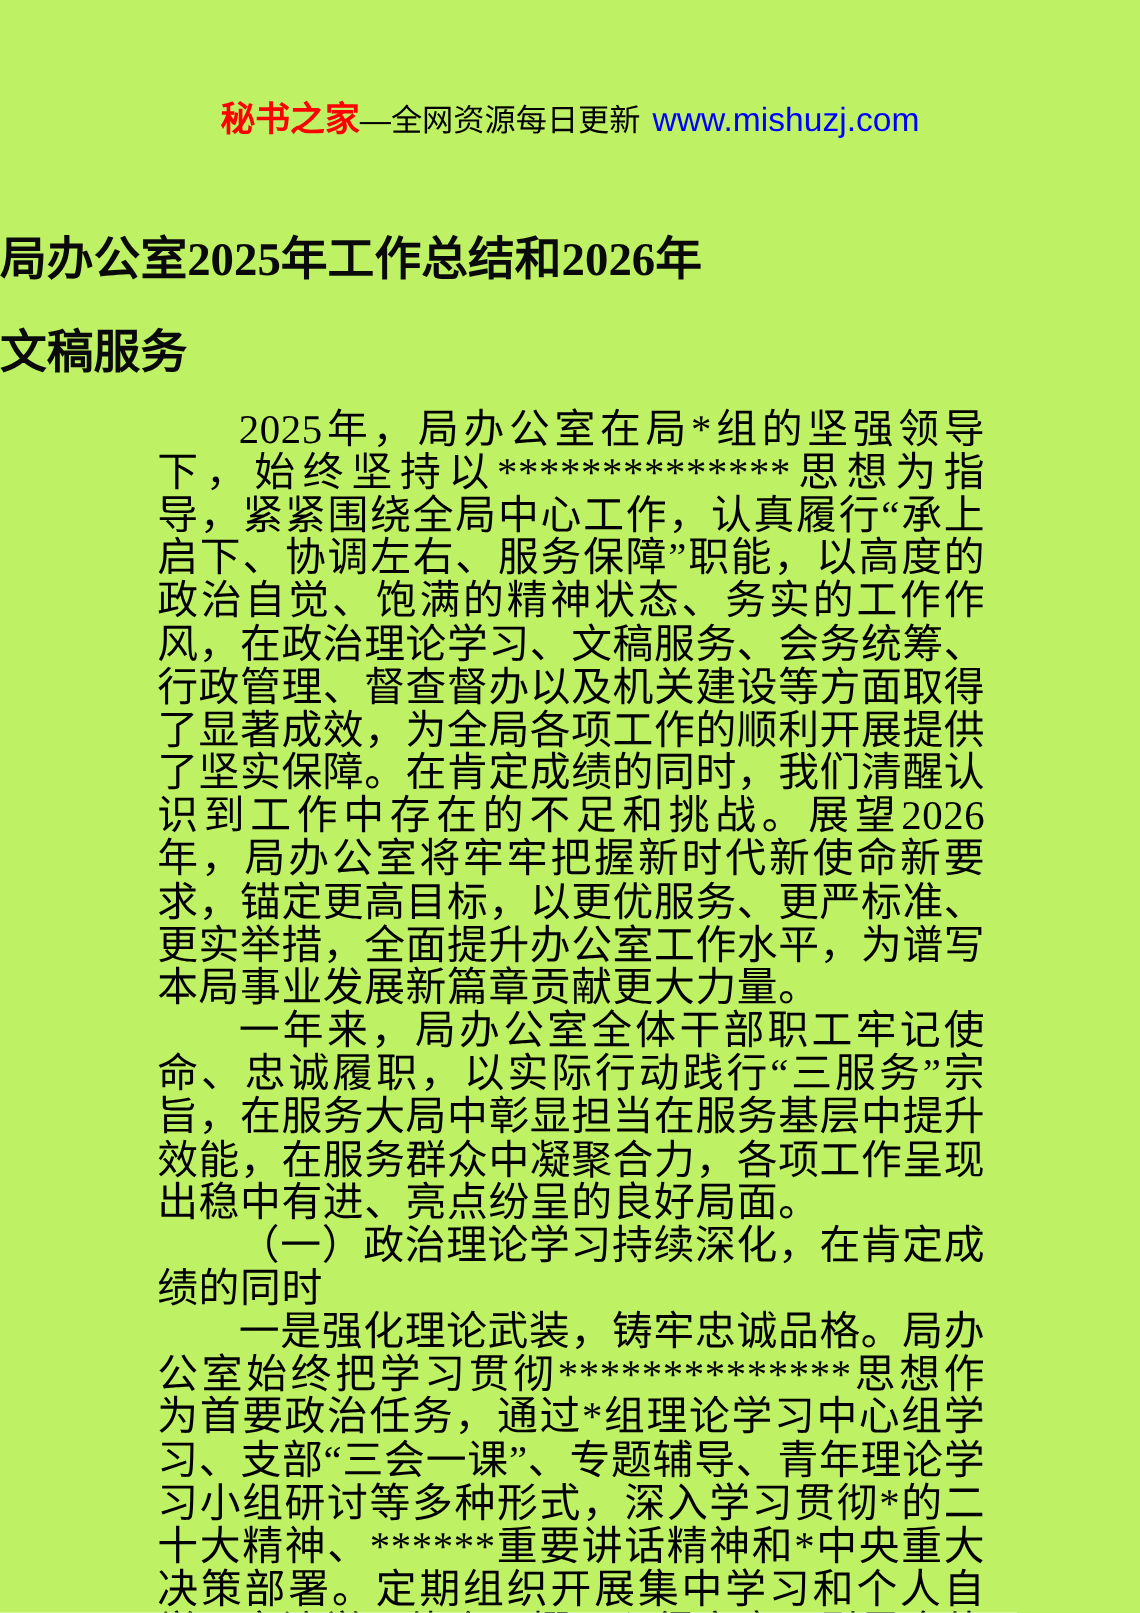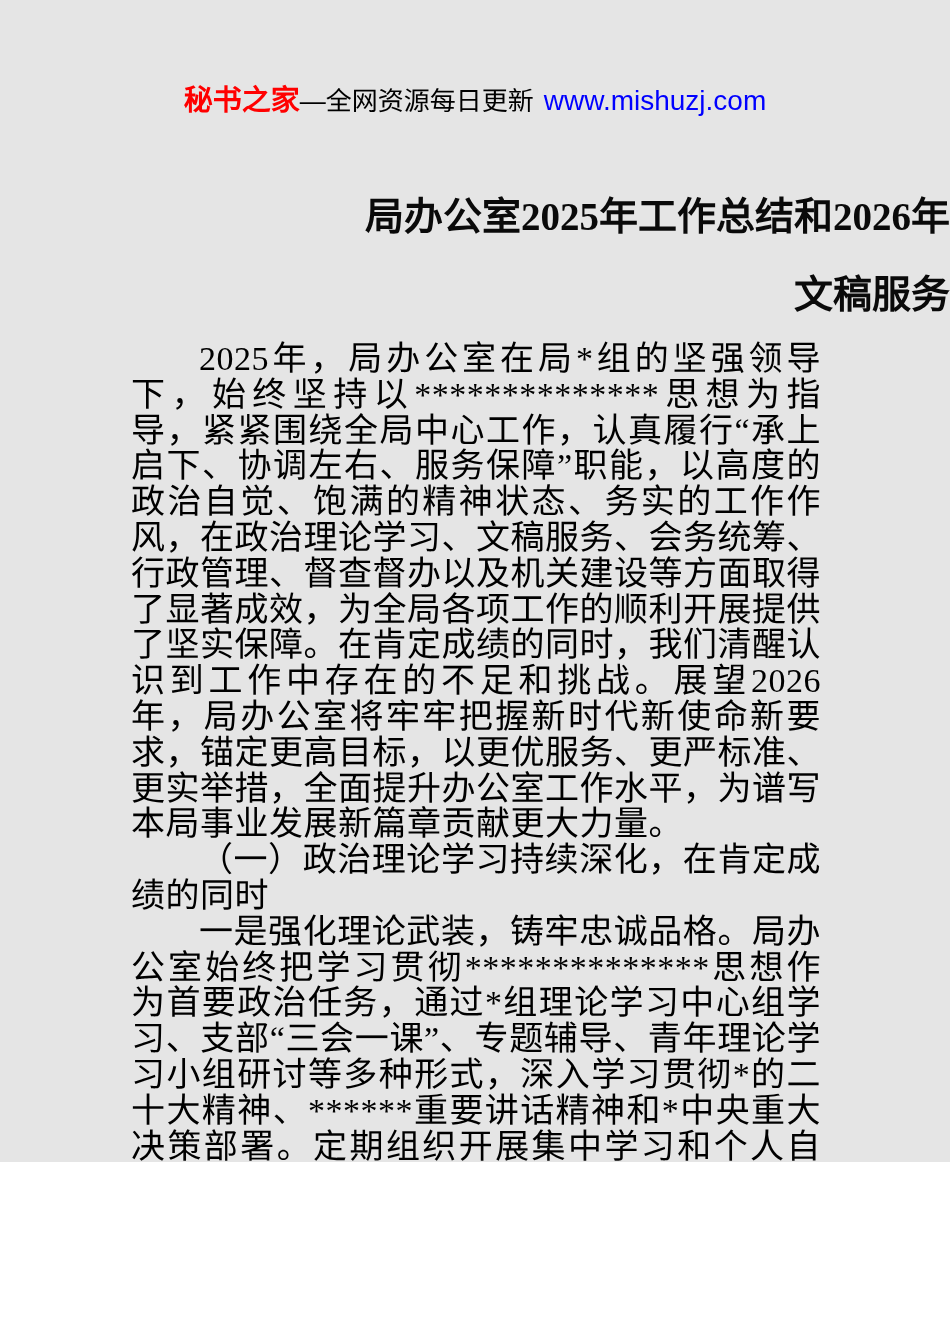--- a/index.html
+++ b/index.html
@@ -3,22 +3,22 @@
 <meta charset="utf-8">
 <style>
   html, body {
     margin: 0;
     padding: 0;
     background: #ffffff;
   }
   .page {
     position: relative;
     width: 950px;
-    height: 1162px;
-    background: #e5e5e5;
+    height: 1344px;
+    background: #bef264;
     overflow: hidden;
     color: #000000;
   }
   
   .promo-header {
     position: absolute;
     top: 84px;
     left: 0;
     right: 0;
     text-align: center;
@@ -40,21 +40,21 @@
     color: #0000ff;
     margin-left: 10px;
     font-size: 28px;
   }
   
   .doc-title {
     position: absolute;
     top: 178px;
     left: 0;
     right: 0;
-    text-align: right;
+    text-align: left;
     font-family: "Liberation Serif", "DejaVu Serif", serif;
     font-weight: bold;
     font-size: 39px;
     color: #0a0a0a;
   }
   .doc-title .title-line {
     display: block;
     line-height: 78px;
   }
   
@@ -86,17 +86,18 @@
     <span class="brand" style="color: rgb(255, 0, 0);">秘书之家</span><span class="middle">—全网资源每日更新</span><span class="url" style="color: rgb(0, 0, 255);">www.mishuzj.com</span>
   </div>
 
   <h1 class="doc-title" style="margin:0;">
     <span class="title-line">局办公室2025年工作总结和2026年</span>
     <span class="title-line">文稿服务</span>
   </h1>
 
   <div class="doc-body">
     <p>2025年，局办公室在局*组的坚强领导下，始终坚持以**************思想为指导，紧紧围绕全局中心工作，认真履行“承上启下、协调左右、服务保障”职能，以高度的政治自觉、饱满的精神状态、务实的工作作风，在政治理论学习、文稿服务、会务统筹、行政管理、督查督办以及机关建设等方面取得了显著成效，为全局各项工作的顺利开展提供了坚实保障。在肯定成绩的同时，我们清醒认识到工作中存在的不足和挑战。展望2026年，局办公室将牢牢把握新时代新使命新要求，锚定更高目标，以更优服务、更严标准、更实举措，全面提升办公室工作水平，为谱写本局事业发展新篇章贡献更大力量。</p>
+    <p>一年来，局办公室全体干部职工牢记使命、忠诚履职，以实际行动践行“三服务”宗旨，在服务大局中彰显担当在服务基层中提升效能，在服务群众中凝聚合力，各项工作呈现出稳中有进、亮点纷呈的良好局面。</p>
     <p>（一）政治理论学习持续深化，在肯定成绩的同时</p>
     <p>一是强化理论武装，铸牢忠诚品格。局办公室始终把学习贯彻**************思想作为首要政治任务，通过*组理论学习中心组学习、支部“三会一课”、专题辅导、青年理论学习小组研讨等多种形式，深入学习贯彻*的二十大精神、******重要讲话精神和*中央重大决策部署。定期组织开展集中学习和个人自学，交流学习体会，撰写心得文章，引导全体干部职工深刻领悟“两个确立”的决定性意义，增强“四个意识”、坚定“四个自信”、做到“两个</p>
   </div>
 
 </div>
 
 </body></html>

